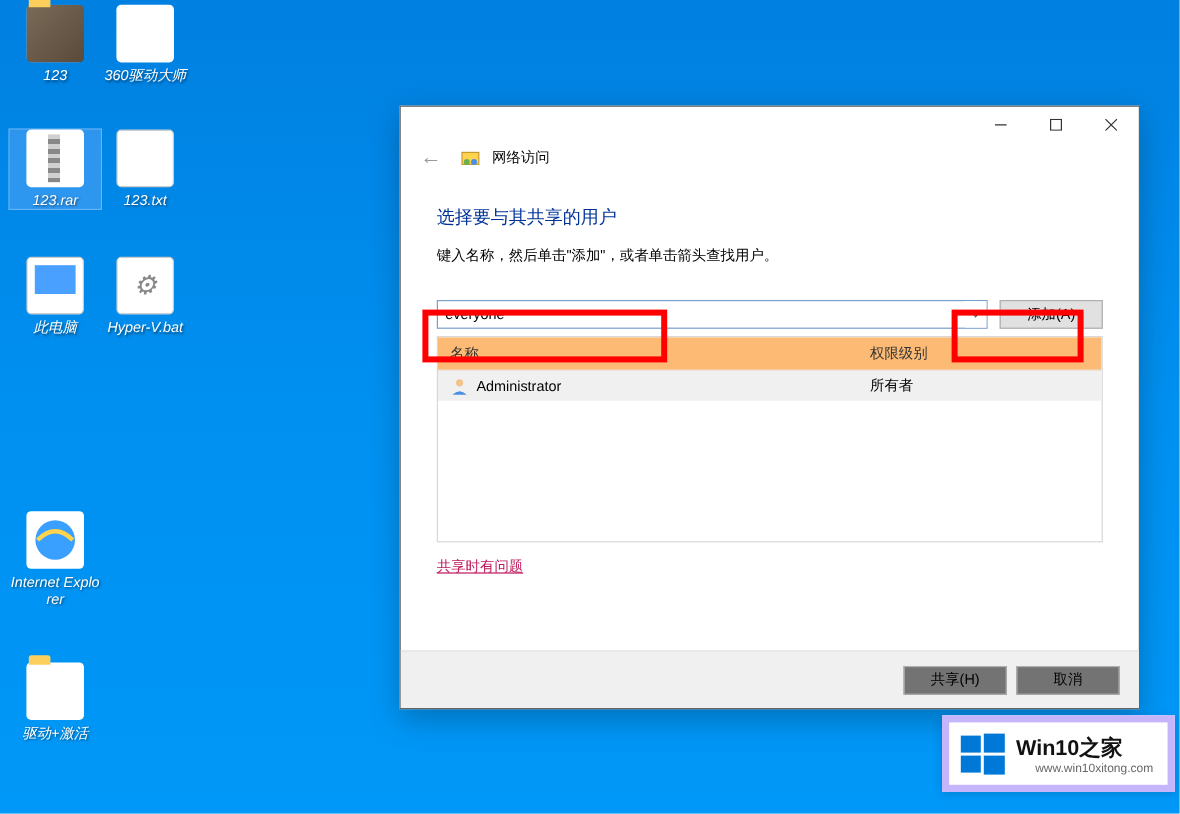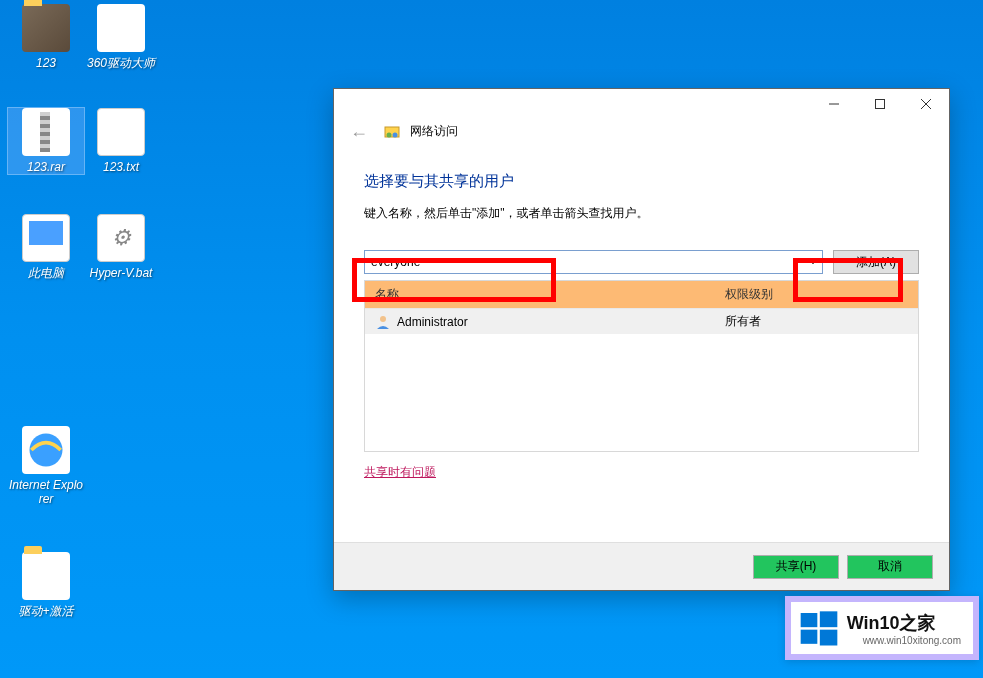--- a/index.html
+++ b/index.html
@@ -104,21 +104,21 @@
     .trow .name-col { flex:0 0 350px; display:flex; align-items:center; gap:6px;}
     .trow .perm-col { flex:1; }
     .user-ic { width:16px; height:16px; }
     .link { color:#be185d; font-size:12px; text-decoration:underline; cursor:pointer; display:inline-block; margin-top:12px;}
     .footer {
       position:absolute; bottom:0; left:0; right:0; height:48px;
       background:#f0f0f0; border-top:1px solid #dfdfdf;
       display:flex; justify-content:flex-end; align-items:center; gap:8px; padding:0 16px;
     }
     .footer button {
-      min-width:86px; height:24px; background:#22c55e; border:1px solid #adadad; font-size:12px; cursor:pointer; padding:0 14px;
+      min-width:86px; height:24px; background:#737373; border:1px solid #adadad; font-size:12px; cursor:pointer; padding:0 14px;
     }
     
     .watermark {
       position:absolute; right:4px; bottom:18px;
       background:#fff; border:6px solid #c4b5fd; padding:6px 12px 6px 8px;
       display:flex; align-items:center; gap:8px;
       box-shadow:0 2px 8px rgba(0,0,0,0.15);
     }
     .wm-logo { width:40px; height:40px; }
     .wm-text .t1 { font-size:18px; font-weight:600; color:#111;}

